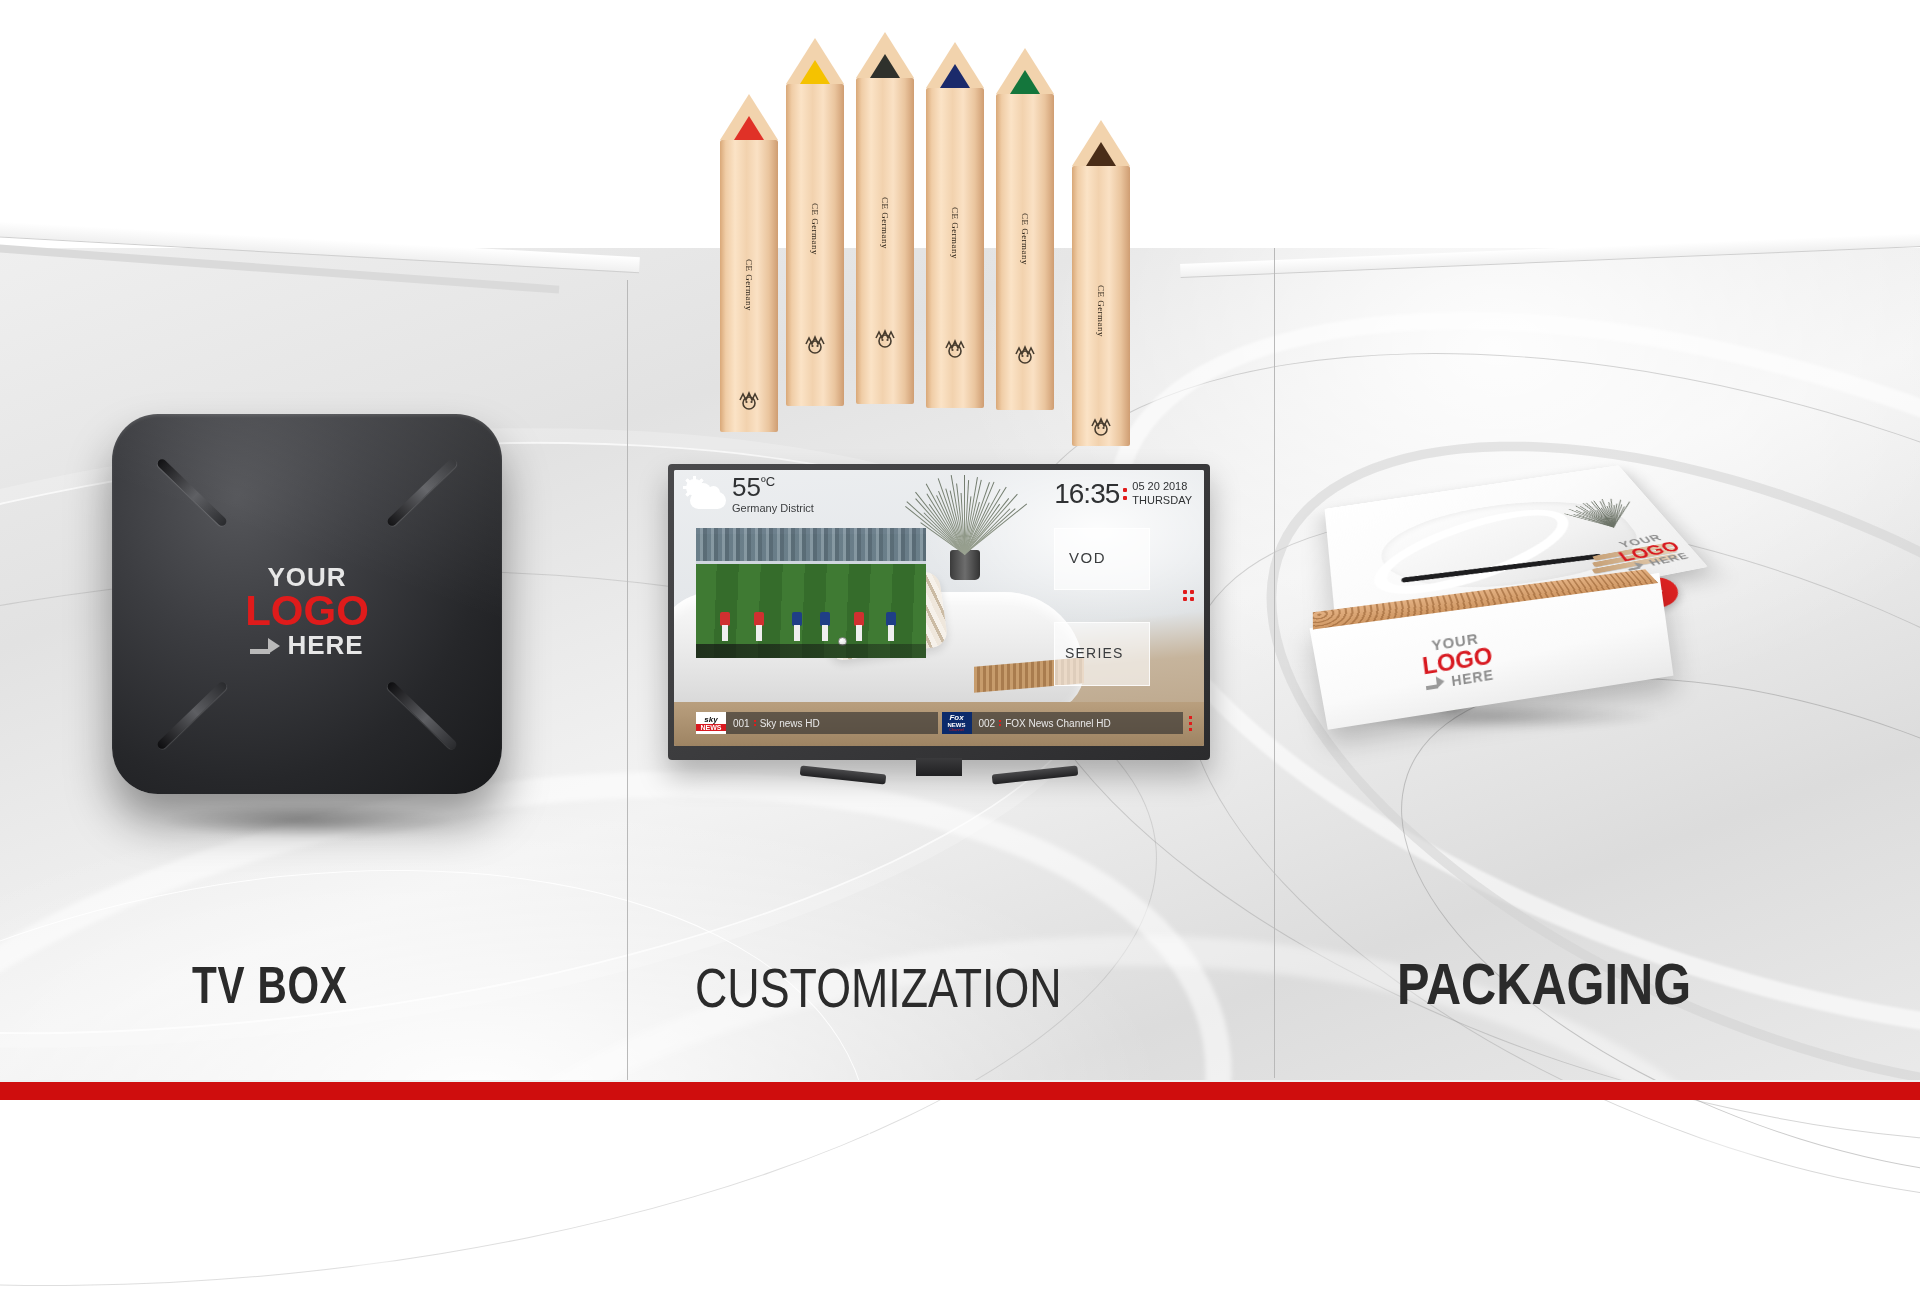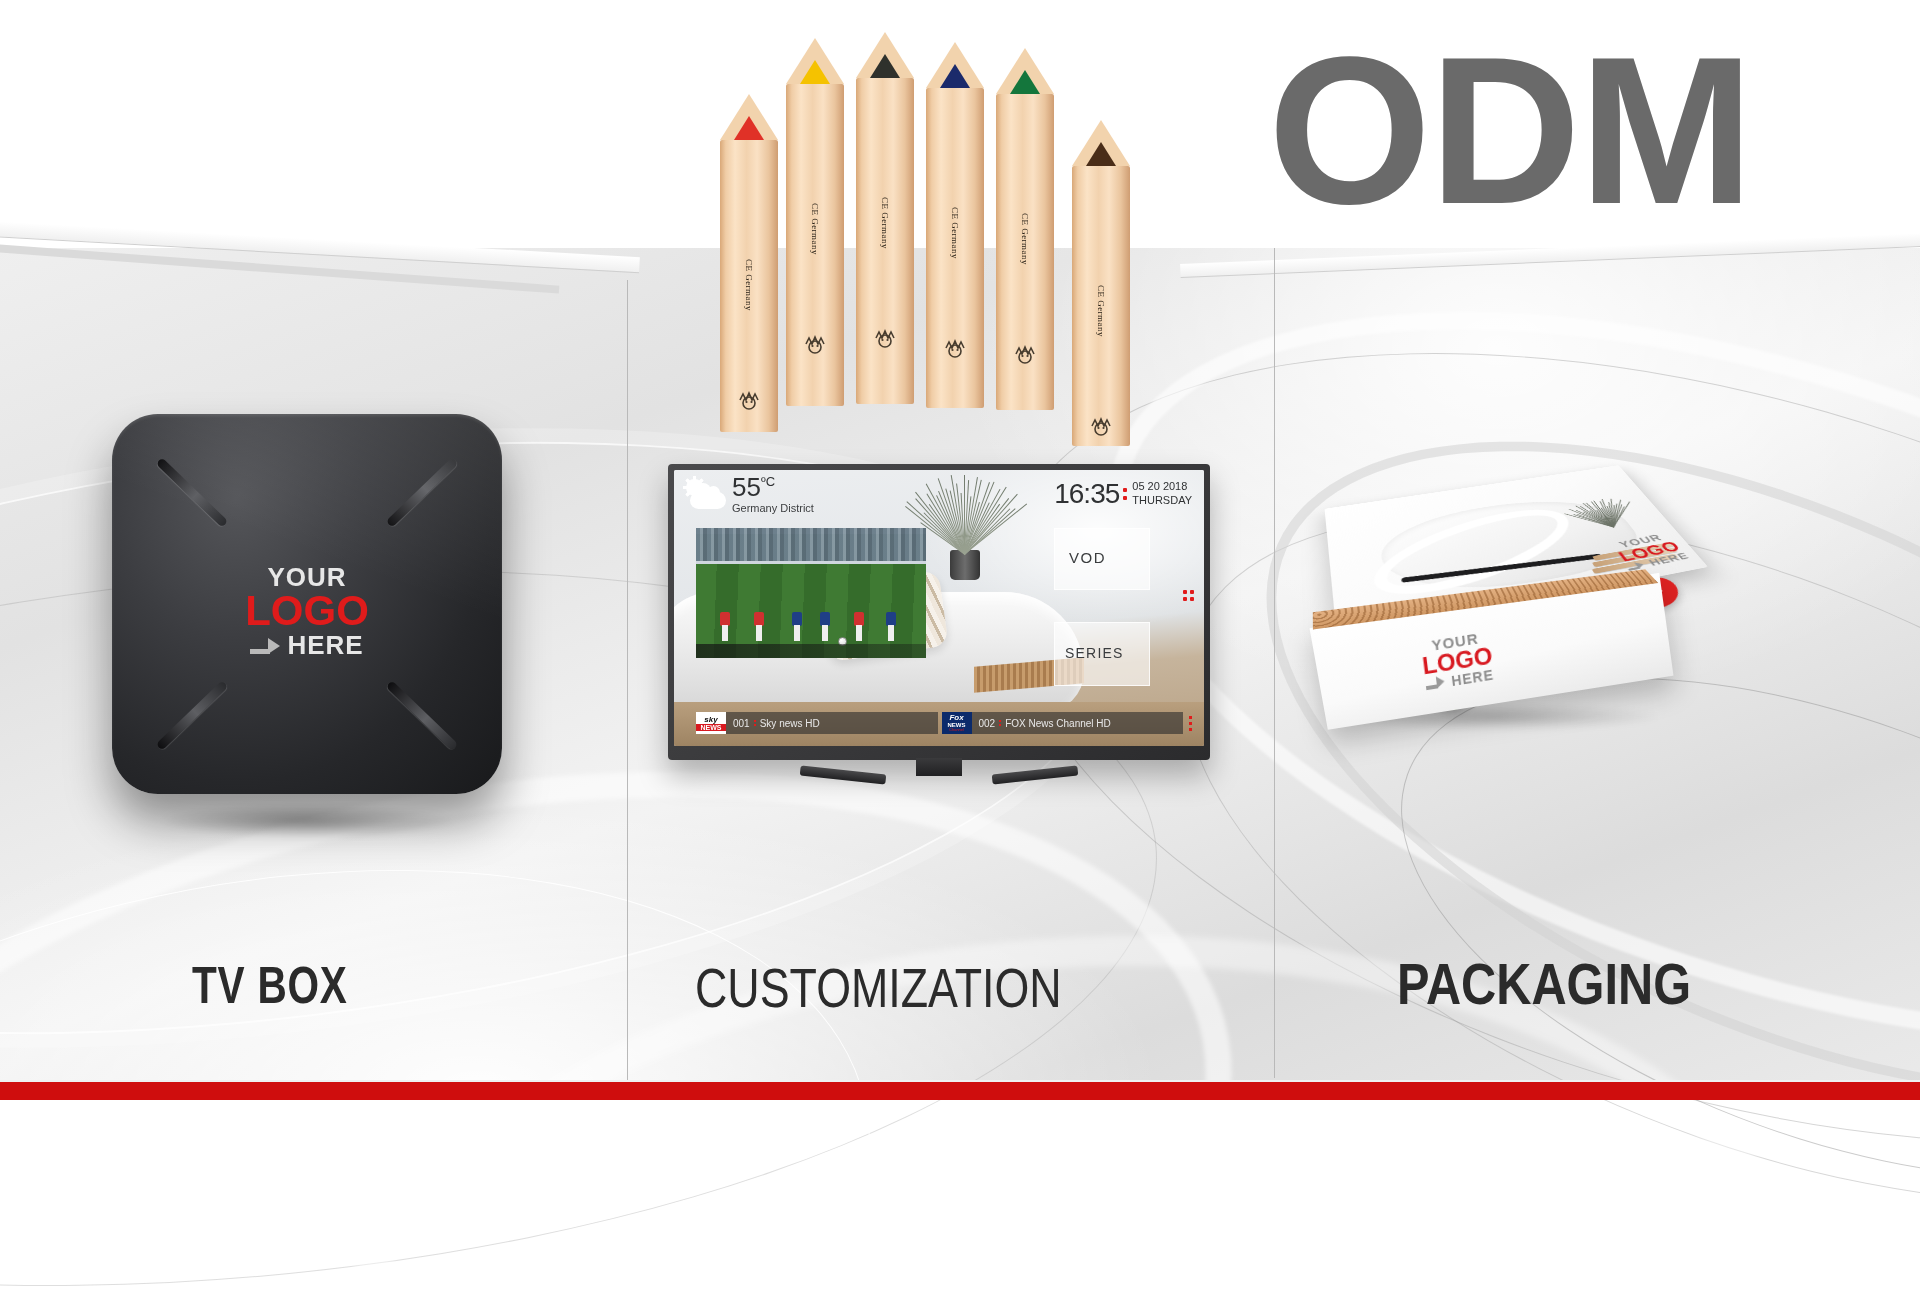--- a/index.html
+++ b/index.html
@@ -470,21 +470,20 @@
     <div class="swoosh s6"></div>
     <div class="swoosh s7"></div>
     <div class="swoosh s8"></div>
     <div class="swoosh s9"></div>
     <div class="swoosh s10"></div>
   </div>
   <div class="page-edge pe1"></div>
   <div class="page-edge pe2"></div>
   <div class="page-edge pe3"></div>
 
-  <div class="kicker" id="kicker-odm">ODM</div>
 
   <div id="pencils">
       <div class="pencil" style="left: 0px; bottom: -12px; height: 292px;">
         <div class="wood"></div>
         <div class="lead" style="border-bottom: 24px solid rgb(224, 49, 39); top: -24px;"></div>
         <div class="ce">CE  Germany</div>
         <div class="crest"><svg viewBox="0 0 26 22" width="26" height="22">
             <circle cx="13" cy="13" r="6" fill="none" stroke="#2a2218" stroke-width="1.6"></circle>
             <path d="M4 10 L7 4 L10 10 L13 3 L16 10 L19 4 L22 10" fill="none" stroke="#2a2218" stroke-width="1.6"></path>
             <circle cx="10.5" cy="12" r="1.1" fill="#2a2218"></circle>

